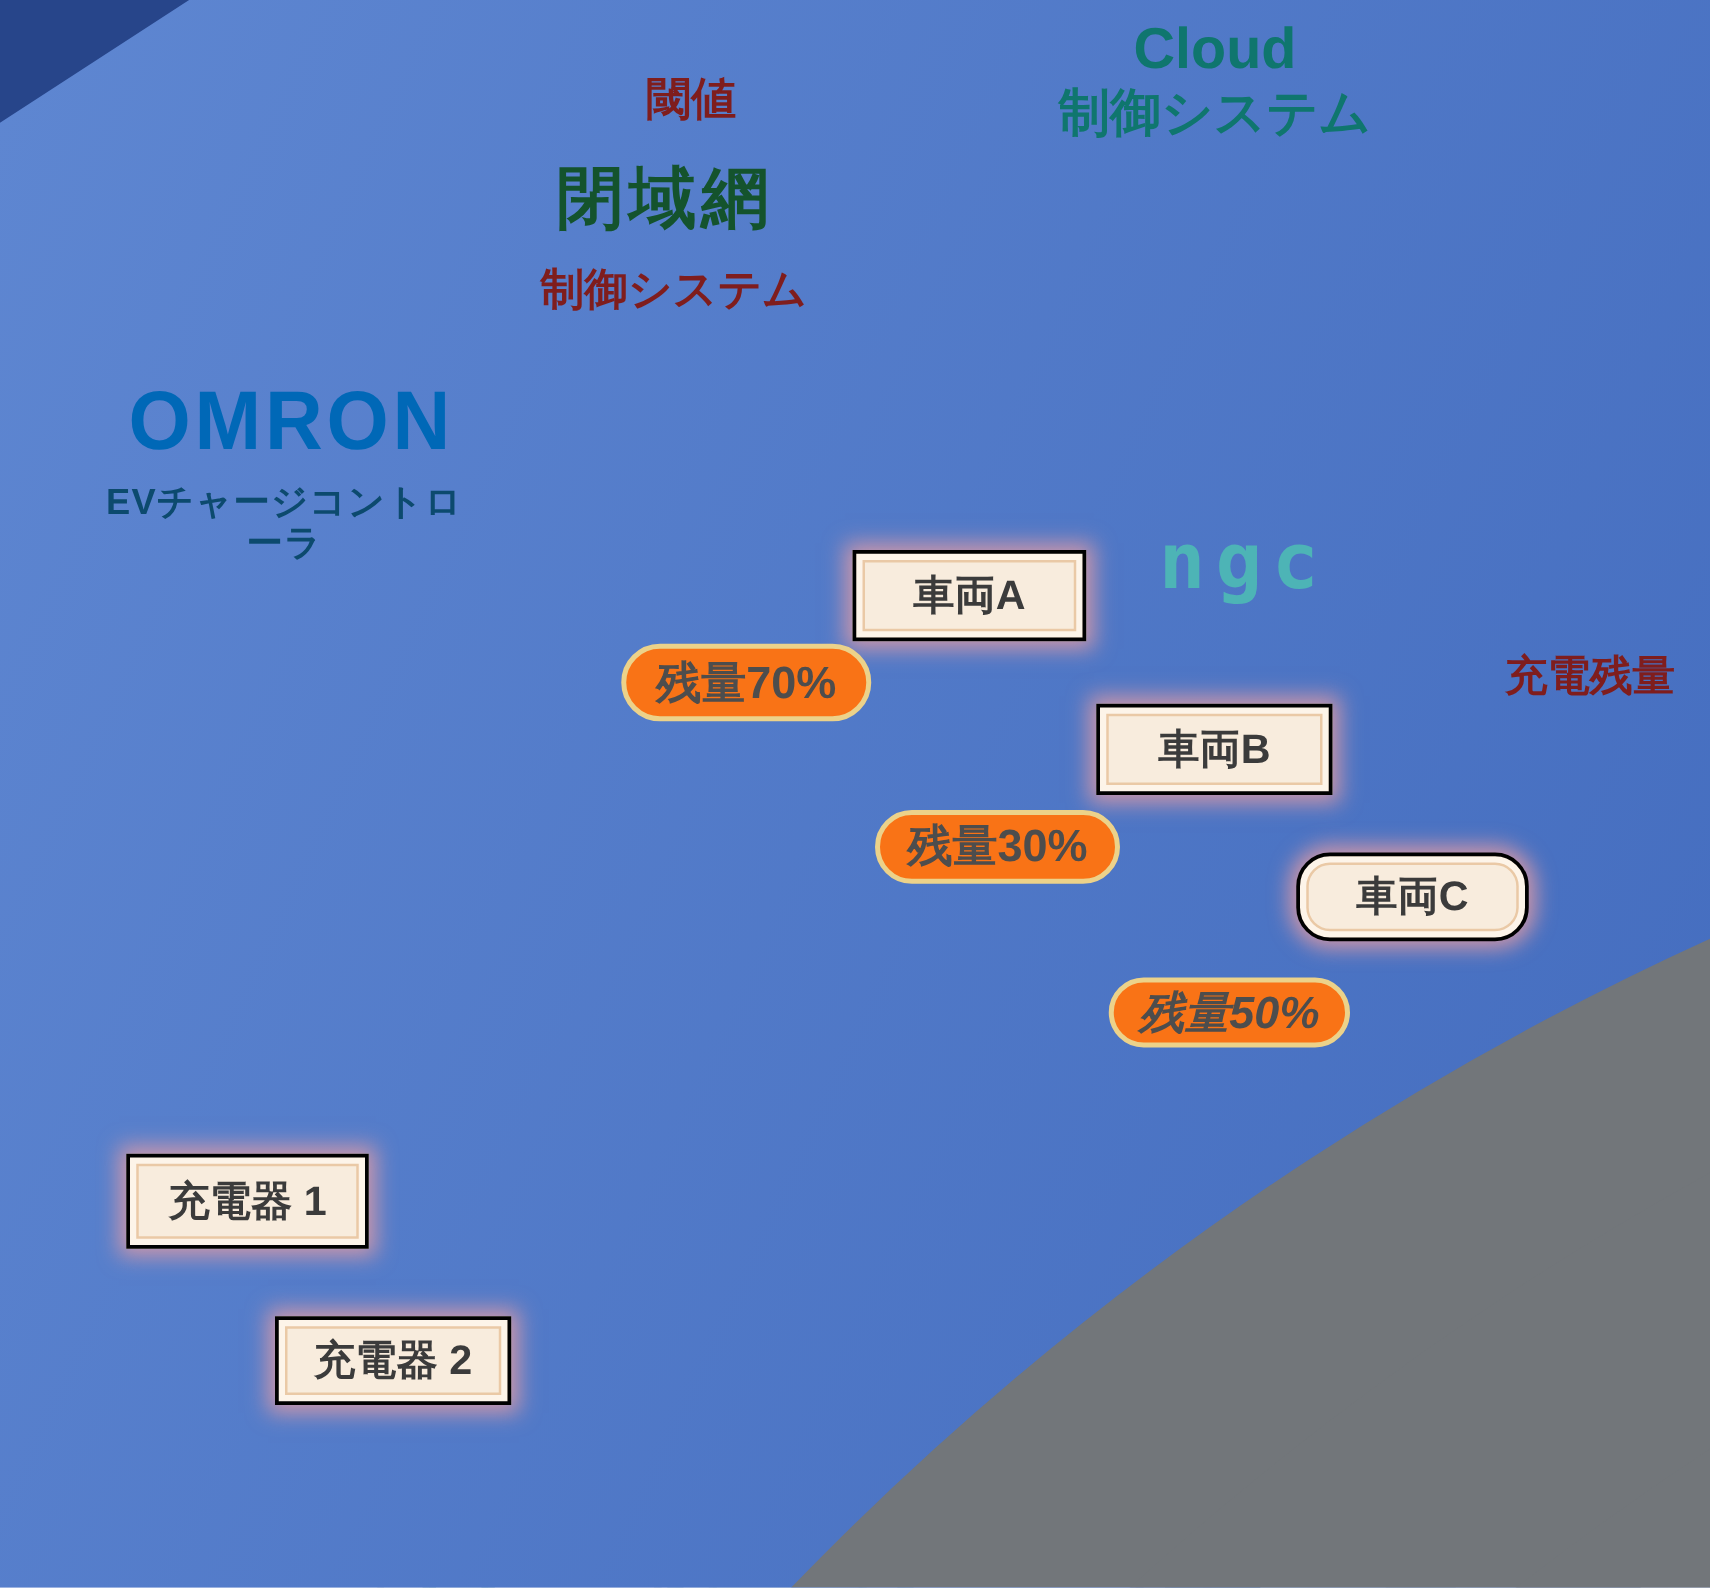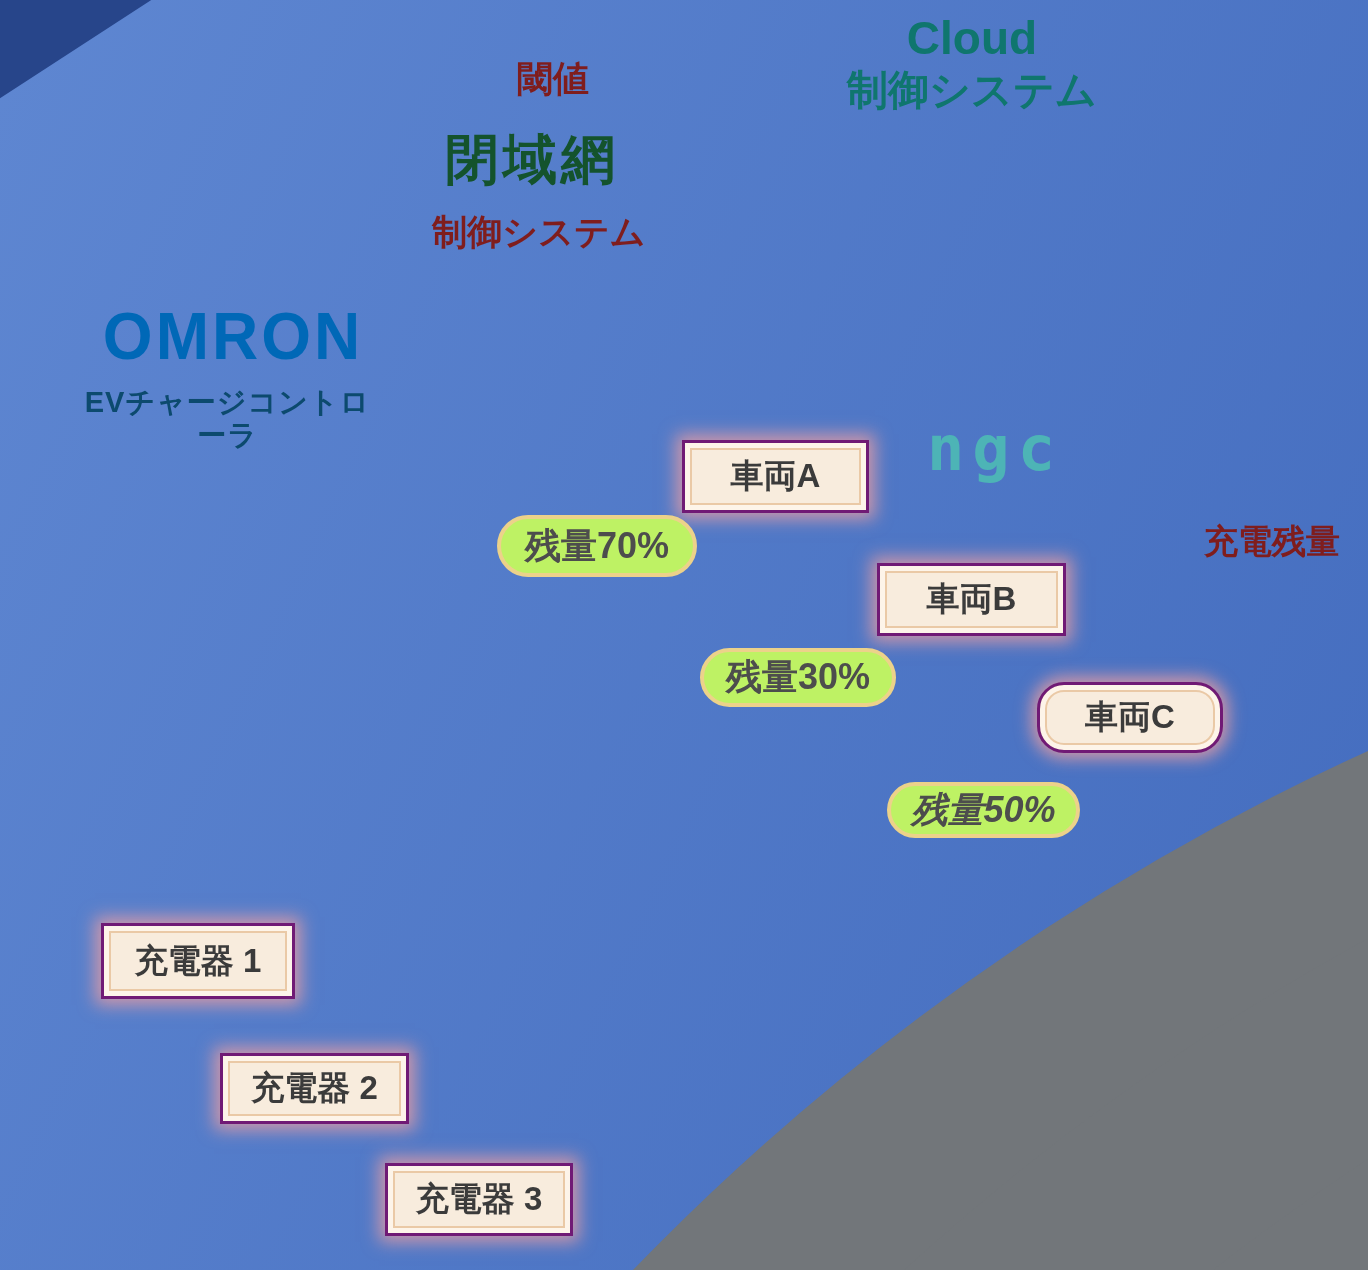--- a/index.html
+++ b/index.html
@@ -1,25 +1,25 @@
 <!DOCTYPE html>
 <html><head>
 <meta charset="utf-8">
 <style>
   html,body{margin:0;padding:0;background:#ffffff;}
   .stage{position:relative;width:1368px;height:1270px;background:#ffffff;overflow:hidden;
          font-family:"Liberation Sans","DejaVu Sans",sans-serif;}
   .art{position:absolute;left:0;top:0;}
   .lbl{position:absolute;text-align:center;color:#7f1d1d;font-weight:bold;line-height:1.15;}
   .tag{position:absolute;display:flex;align-items:center;justify-content:center;
-       background:#f8ecdd;border:3px solid #701a75;
+       background:#f8ecdd;border:3px solid #000000;
        box-shadow:inset 0 0 0 5px #fdf4e9, inset 0 0 0 7px #eac9a6, 0 0 16px 6px rgba(246,160,160,.75);
        color:#3b3b3b;font-weight:bold;font-size:33px;}
   .pill{position:absolute;display:flex;align-items:center;justify-content:center;
-        background:#bef264;border:4px solid #ecd28a;border-radius:36px;
+        background:#f97316;border:4px solid #ecd28a;border-radius:36px;
         color:#4d4d4d;font-weight:bold;font-size:36px;box-sizing:border-box;}
   .omron{color:#0068b7;font-weight:bold;font-size:64px;letter-spacing:3px;transform:scaleY(1.04);}
   .evred{color:#0c4a6e;font-weight:bold;font-size:29px;letter-spacing:1px;}
   .cloudtitle{color:#0f766e;}
   .cloudtitle .l1{font-size:46px;display:block;}
   .cloudtitle .l2{font-size:41px;display:block;margin-top:2px;font-family:Liberation Serif, serif;}
   .bluebig{color:#14532d;font-size:54px;letter-spacing:4px;}
 </style>
 </head>
 <body>
@@ -360,15 +360,14 @@
 <div class="tag" style="left:682px;top:440px;width:181px;height:67px;">車両A</div>
 <div class="tag" style="left:877px;top:563px;width:183px;height:67px;">車両B</div>
 <div class="tag" style="left:1037px;top:682px;width:180px;height:65px;border-radius:27px;">車両C</div>
 
 <div class="pill" style="left:497px;top:515px;width:200px;height:62px;">残量70%</div>
 <div class="pill" style="left:700px;top:648px;width:196px;height:59px;">残量30%</div>
 <div class="pill" style="left:887px;top:782px;width:193px;height:56px;font-style:italic;">残量50%</div>
 
 <div class="tag" style="left:55px;top:923px;width:188px;height:70px;margin-left:46px;">充電器 1</div>
 <div class="tag" style="left:220px;top:1053px;width:183px;height:65px;">充電器 2</div>
-<div class="tag" style="left:385px;top:1163px;width:182px;height:67px;">充電器 3</div>
 
 </div>
 
 </body></html>

